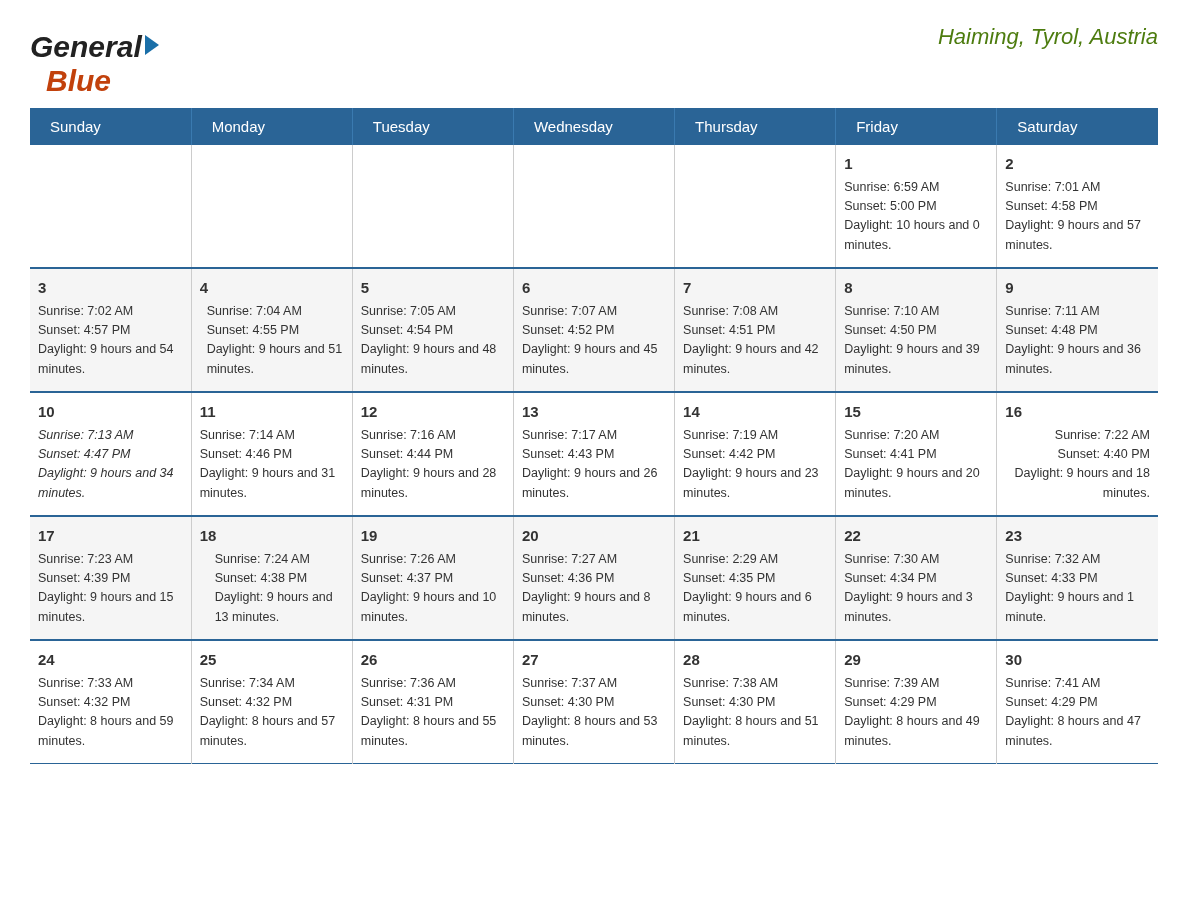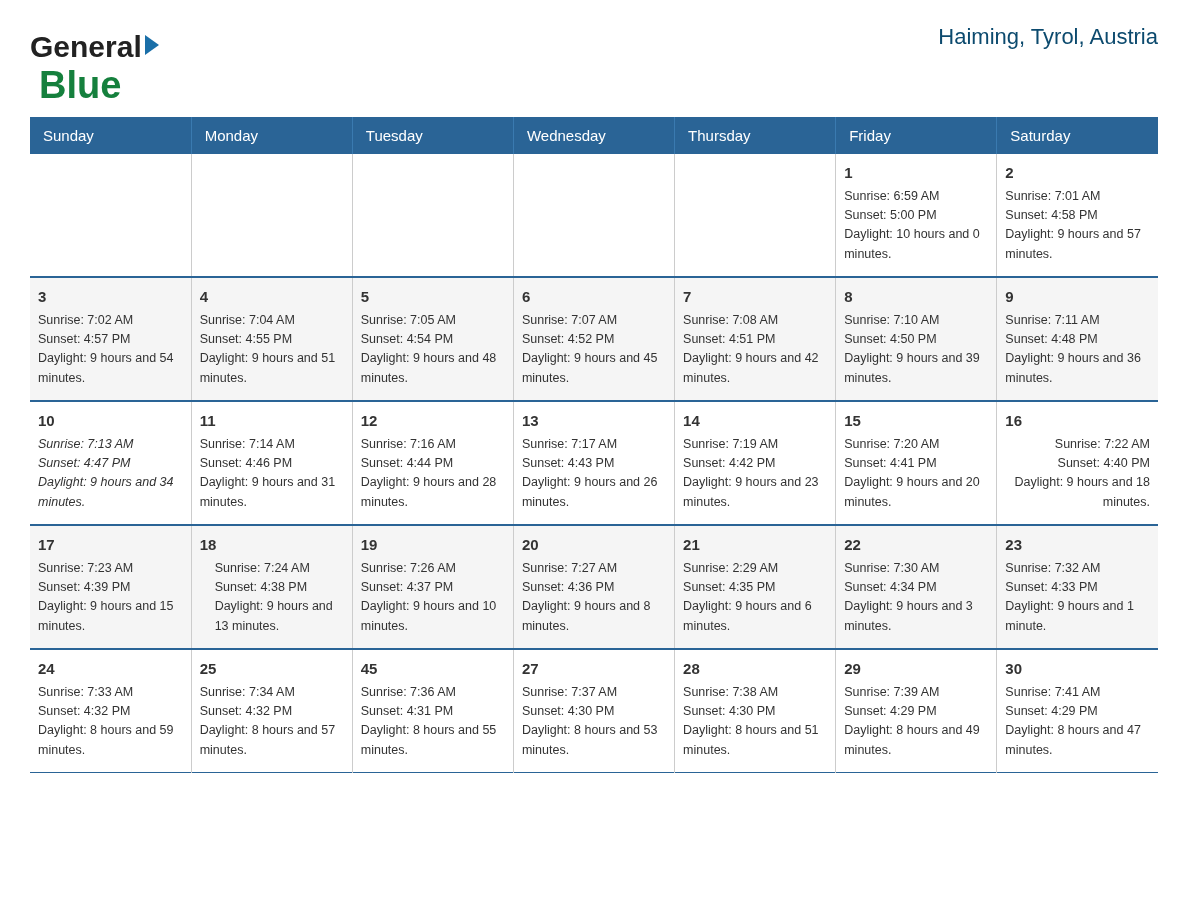--- a/index.html
+++ b/index.html
@@ -9,52 +9,53 @@
       color: #333;
       width: 1188px;
       min-height: 918px;
       padding: 20px 30px;
     }
     .header-area {
       display: flex;
       justify-content: space-between;
       align-items: flex-start;
       margin-bottom: 10px;
+      font-style: italic;
     }
     .logo {
       display: flex;
       flex-direction: column;
       align-items: flex-start;
       padding-top: 10px;
     }
     .title-area {
       text-align: right;
     }
     .main-title {
       font-size: 52px;
       font-weight: normal;
       color: #222;
       line-height: 1.1;
     }
     .subtitle {
       font-size: 22px;
-      color: #0c4a6e;
+      color: #4d7c0f;
       margin-top: 4px;
     }
     table {
       width: 100%;
       border-collapse: collapse;
       margin-top: 10px;
     }
     thead tr {
       background-color: #2a6496;
     }
     thead th {
       color: #fff;
-      padding: 10px 13px;
+      padding: 10px 20px;
       font-size: 15px;
       font-weight: normal;
       text-align: left;
       border-right: 1px solid #3a7ab0;
     }
     thead th:last-child {
       border-right: none;
     }
     tbody tr {
       border-bottom: 2px solid #2a6496;
@@ -111,24 +112,24 @@
       height: 0;
       border-top: 10px solid transparent;
       border-bottom: 10px solid transparent;
       border-left: 14px solid #1a6fa8;
       margin-left: 3px;
       vertical-align: middle;
       position: relative;
       top: -2px;
     }
     .logo-blue {
-      font-size: 38px;
+      font-size: 30px;
       font-weight: bold;
-      color: #15803d;
-      margin-left: 9px;
+      color: #c2410c;
+      margin-left: 16px;
     }
   </style>
 </head>
 <body>
 
 <div class="header-area">
   <div class="logo">
     <div class="logo-row">
       <span class="logo-general">General</span>
       <span class="logo-arrow"></span>
@@ -176,21 +177,21 @@
       </tr>
       <tr>
         <td>
           <span class="day-number">3</span>
           <div class="day-info" style="white-space: pre-line;">Sunrise: 7:02 AM
 Sunset: 4:57 PM
 Daylight: 9 hours and 54 minutes.</div>
         </td>
         <td>
           <span class="day-number">4</span>
-          <div class="day-info" style="white-space: pre-line;">Sunrise: 7:04 AM
+          <div class="day-info" style="white-space: pre-line; margin-left: 7px;">Sunrise: 7:04 AM
 Sunset: 4:55 PM
 Daylight: 9 hours and 51 minutes.</div>
         </td>
         <td>
           <span class="day-number">5</span>
           <div class="day-info" style="white-space: pre-line;">Sunrise: 7:05 AM
 Sunset: 4:54 PM
 Daylight: 9 hours and 48 minutes.</div>
         </td>
         <td>
@@ -313,21 +314,21 @@
 Sunset: 4:32 PM
 Daylight: 8 hours and 59 minutes.</div>
         </td>
         <td>
           <span class="day-number">25</span>
           <div class="day-info" style="white-space: pre-line;">Sunrise: 7:34 AM
 Sunset: 4:32 PM
 Daylight: 8 hours and 57 minutes.</div>
         </td>
         <td>
-          <span class="day-number">45</span>
+          <span class="day-number">26</span>
           <div class="day-info" style="white-space: pre-line;">Sunrise: 7:36 AM
 Sunset: 4:31 PM
 Daylight: 8 hours and 55 minutes.</div>
         </td>
         <td>
           <span class="day-number">27</span>
           <div class="day-info" style="white-space: pre-line;">Sunrise: 7:37 AM
 Sunset: 4:30 PM
 Daylight: 8 hours and 53 minutes.</div>
         </td>

